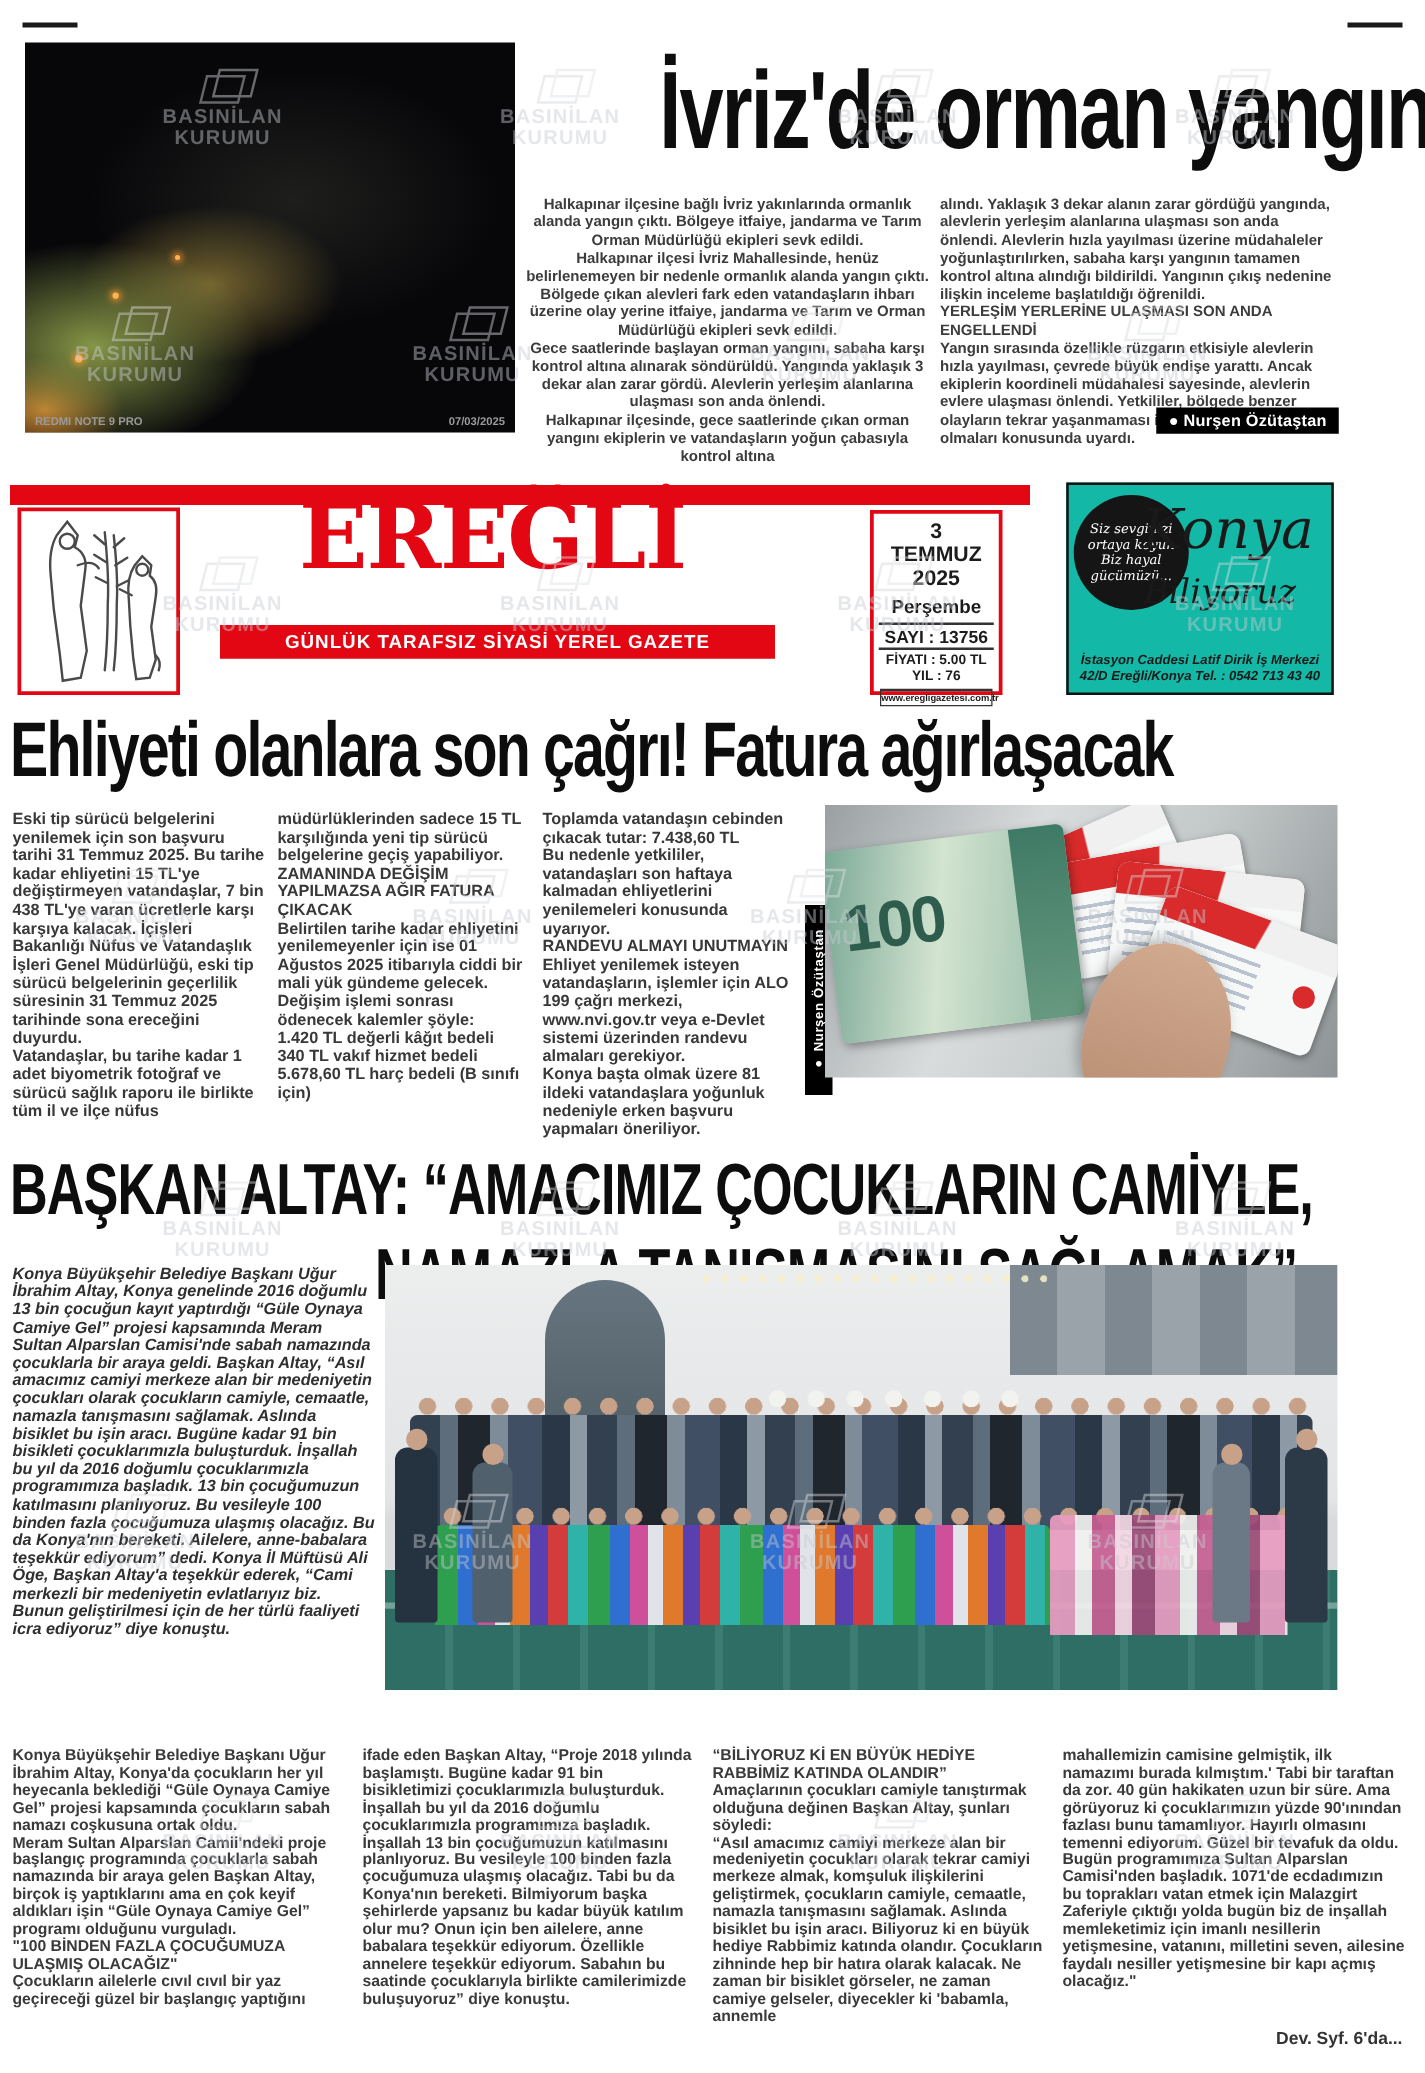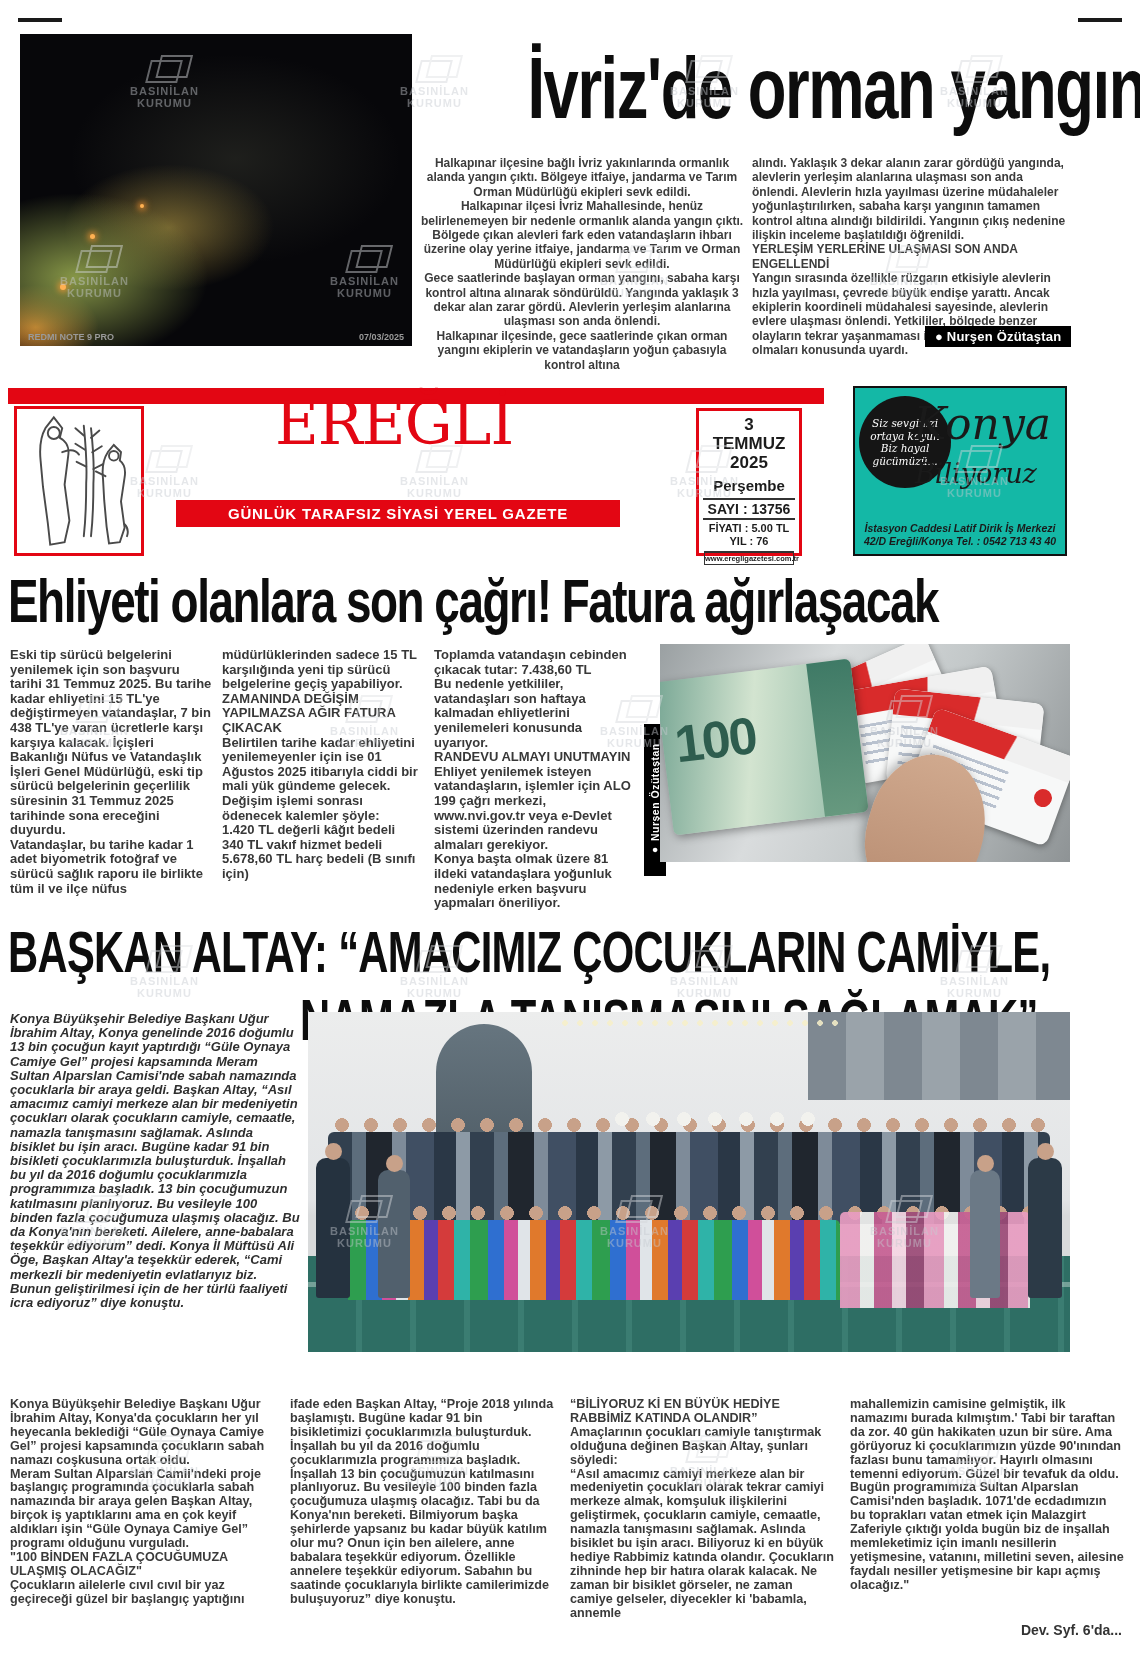--- a/index.html
+++ b/index.html
@@ -4,21 +4,21 @@
 <style>
   html,body{margin:0;padding:0;background:#fff;}
   .page{position:relative;width:1140px;height:1658px;background:#fff;overflow:hidden;
         font-family:"Liberation Sans",sans-serif;color:#222;}
 
   
   .cropmark{position:absolute;top:18px;width:44px;height:4px;background:#1a1a1a;}
 
   
   .wm{position:absolute;opacity:.45;z-index:6;pointer-events:none;text-align:center;
-      color:#c7cbd1;font-weight:bold;font-size:11px;letter-spacing:1px;}
+      color:#c7cbd1;font-weight:bold;font-size:16px;letter-spacing:1px;}
   .wm .cube{width:28px;height:19px;border:2px solid #d3d6da;margin:0 auto 3px;
       transform:skewX(-14deg);position:relative;}
   .wm .cube::before{content:"";position:absolute;left:7px;top:-7px;width:28px;height:19px;
       border:2px solid #dfe1e4;}
   .wm .t{white-space:pre-line;line-height:1.05;}
 
   
   .hl{position:absolute;font-weight:bold;color:#0d0d0d;letter-spacing:-2px;line-height:.95;}
   .hl .cond{display:inline-block;white-space:nowrap;transform-origin:left center;}
   .h1wrap{left:404px;top:46px;width:724px;text-align:center;}
@@ -41,22 +41,22 @@
           padding:3px 10px;letter-spacing:.2px;}
   .vbyline{position:absolute;left:644px;top:724px;width:22px;height:152px;background:#000;
           color:#fff;font-size:10.5px;font-weight:bold;writing-mode:vertical-rl;
           transform:rotate(180deg);text-align:center;line-height:22px;letter-spacing:.5px;}
 
   
   .redbar{position:absolute;left:8px;top:388px;width:816px;height:16px;background:#e30613;}
   .logobox{position:absolute;left:14px;top:406px;width:130px;height:150px;
            border:3px solid #e30613;background:#fff;box-sizing:border-box;}
   .brand{position:absolute;left:168px;top:394px;width:452px;text-align:center;
-         font-family:"DejaVu Serif","Liberation Serif",serif;font-weight:normal;
-         font-size:60px;line-height:.98;color:#e30613;letter-spacing:-1px;}
+         font-family:"DejaVu Serif","Liberation Serif",serif;font-weight:bold;
+         font-size:72px;line-height:.98;color:#e30613;letter-spacing:-1px;}
   .tagbar{position:absolute;left:176px;top:500px;width:444px;height:27px;background:#e30613;
           color:#fff;font-weight:bold;font-size:15px;letter-spacing:.8px;text-align:center;
           line-height:27px;}
   .datebox{position:absolute;left:696px;top:408px;width:106px;height:148px;
            border:3px solid #e30613;box-sizing:border-box;text-align:center;
            font-weight:bold;color:#1c1c1c;background:#fff;}
   .datebox .d1{font-size:17px;line-height:19px;margin-top:4px;}
   .datebox .sayi{font-size:14px;border-top:2px solid #333;border-bottom:2px solid #333;
            margin:3px 4px 2px;padding:1px 0;}
   .datebox .fy{font-size:11px;line-height:13px;}

